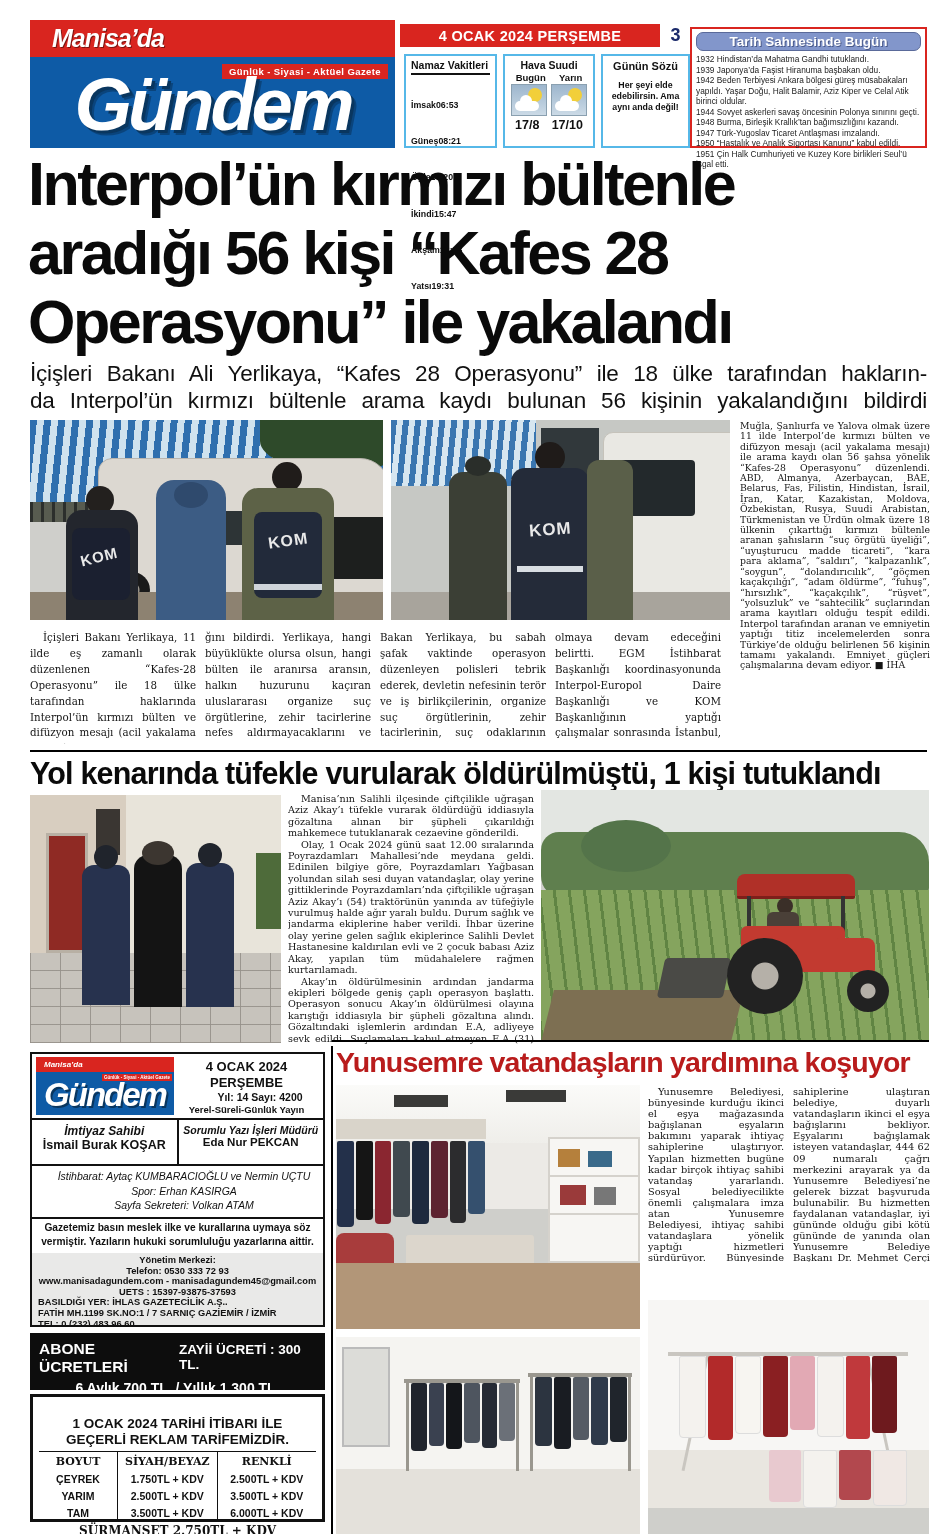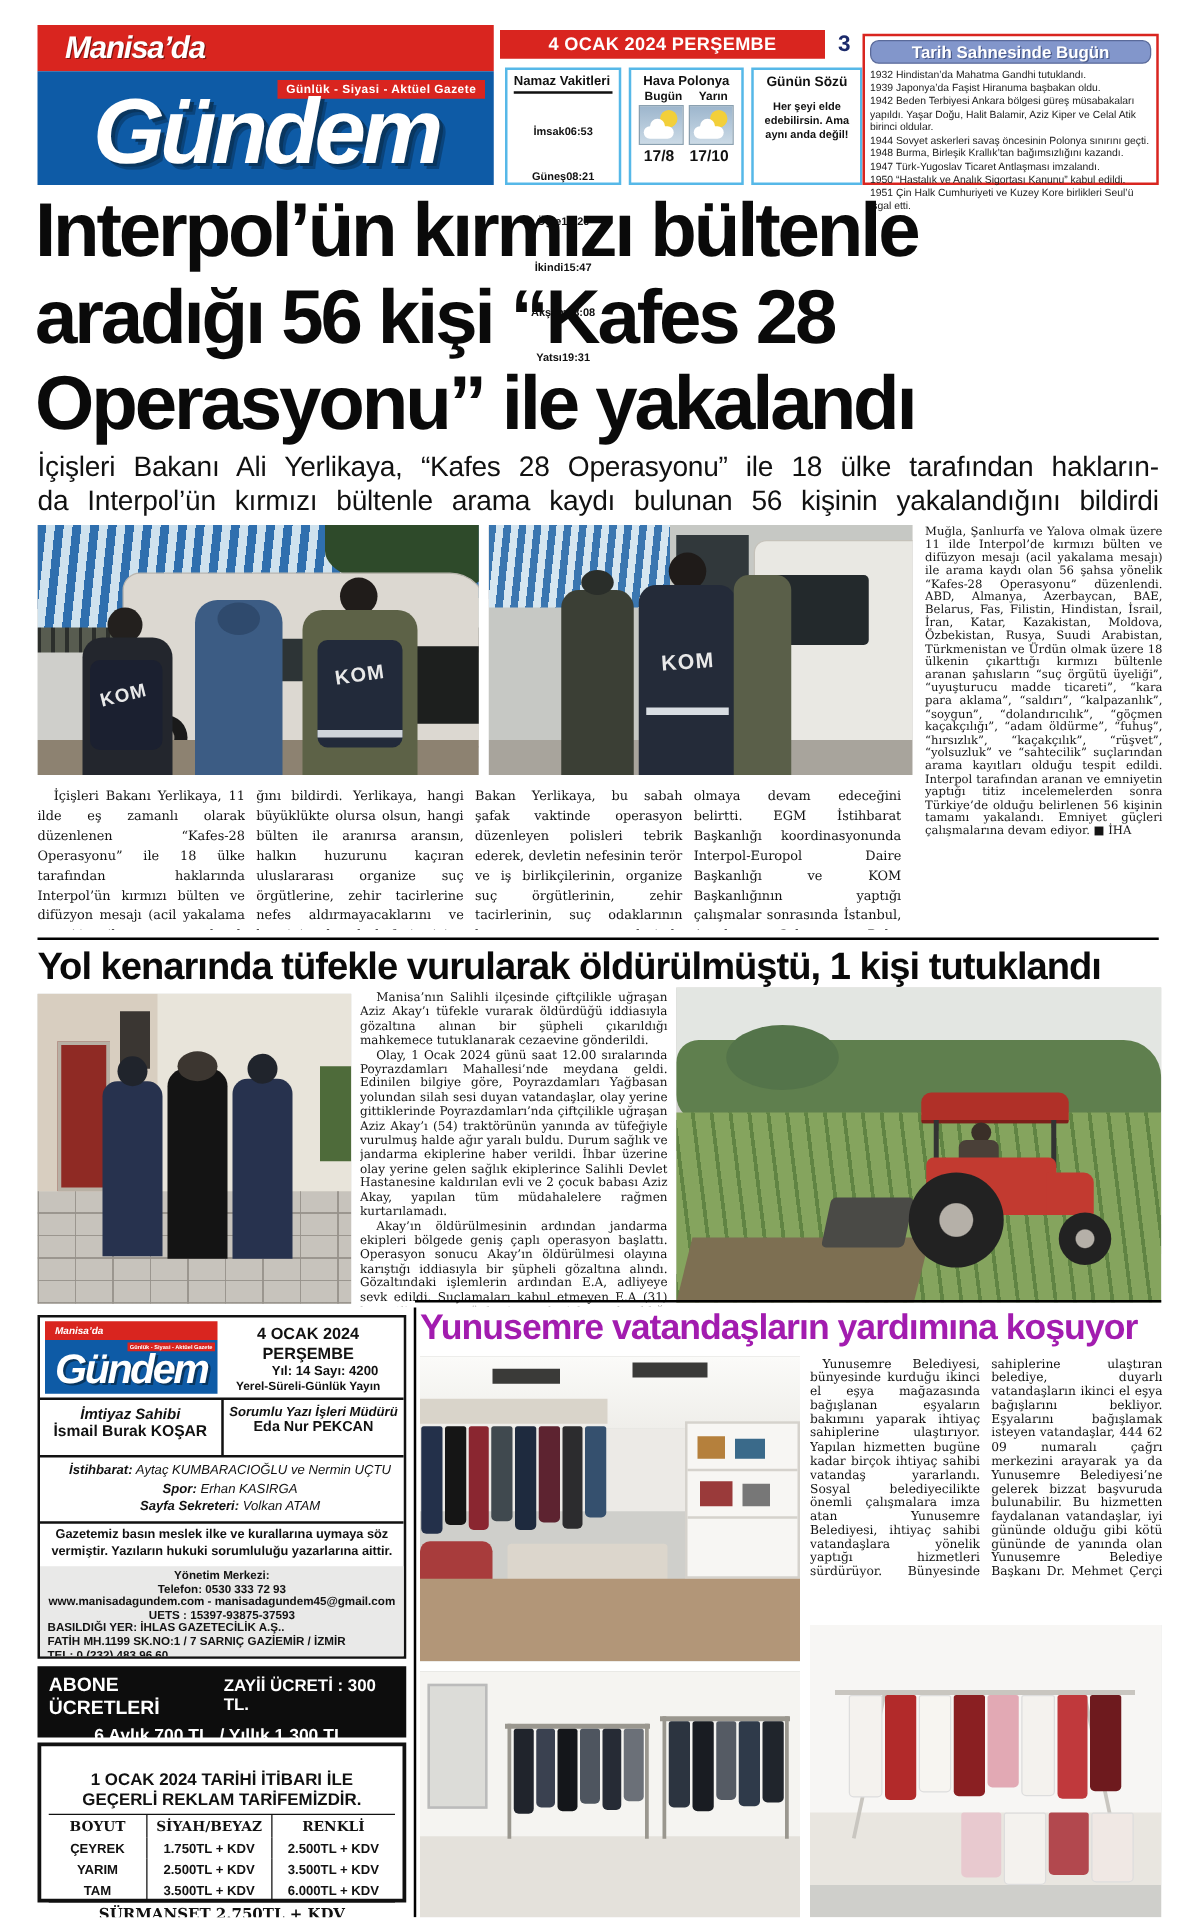--- a/index.html
+++ b/index.html
@@ -16,21 +16,21 @@
               font-size:74px;font-weight:800;font-style:italic;color:#fff;letter-spacing:-4px;
               text-shadow:3px 3px 0 #09365f,5px 5px 0 rgba(0,0,0,.25);}
   
   .datebar{left:400px;top:24px;width:260px;height:23px;background:#d9251f;display:flex;align-items:center;justify-content:center;}
   .datebar span{color:#fff;font-weight:800;font-size:14.5px;letter-spacing:.3px;}
   .pagenum{left:663px;top:24px;width:25px;height:23px;display:flex;align-items:center;justify-content:center;
            color:#1b2a6b;font-weight:800;font-size:18px;}
   .smallbox{border:2px solid #56b8e8;box-sizing:border-box;background:#fff;}
   .prayer{left:404px;top:54px;width:93px;height:94px;padding:3px 5px;}
   .pr-title{font-size:10.5px;font-weight:800;border-bottom:2px solid #111;padding-bottom:2px;margin-bottom:2px;white-space:nowrap;}
-  .pr-row{display:flex;justify-content:center;font-size:8.8px;font-weight:700;line-height:12.2px;margin-top:24px;}
+  .pr-row{display:flex;justify-content:flex-start;font-size:8.8px;font-weight:700;line-height:12.2px;margin-top:24px;}
   .wbox{left:503px;top:54px;width:92px;height:94px;padding:3px 4px;text-align:center;}
   .w-title{font-size:10.5px;font-weight:800;margin-bottom:1px;white-space:nowrap;}
   .w-labels{display:flex;justify-content:space-around;font-size:9.5px;font-weight:700;}
   .w-icons{display:flex;justify-content:space-around;margin-top:1px;}
   .wicon{position:relative;width:34px;height:30px;background:linear-gradient(#9db6cd,#cbdae6);border:1px solid #8aa0b0;}
   .wicon .sun{position:absolute;top:3px;right:4px;width:14px;height:14px;border-radius:50%;background:#f2cf3a;}
   .wicon .cloud{position:absolute;bottom:4px;left:3px;width:24px;height:10px;background:#fff;border-radius:7px;}
   .wicon .cloud:before{content:"";position:absolute;top:-6px;left:5px;width:12px;height:12px;border-radius:50%;background:#fff;}
   .w-temps{display:flex;justify-content:space-around;font-size:12.5px;font-weight:800;margin-top:2px;}
   .qbox{left:601px;top:54px;width:89px;height:94px;padding:4px 3px;text-align:center;}
@@ -49,21 +49,21 @@
   .serifcol{position:absolute;font-family:"DejaVu Serif",serif;text-align:justify;overflow:hidden;color:#141414;}
   .sidecol{left:740px;top:421px;width:190px;height:322px;font-size:9.3px;line-height:10.4px;}
   .lcol{top:630px;height:114px;width:166px;font-size:10.3px;line-height:15.9px;}
   .c1{left:30px;text-indent:13px;}.c2{left:205px;}.c3{left:380px;}.c4{left:555px;}
   .rule{background:#000;}
   
   .s2-head{left:30px;top:756px;width:897px;font-size:30.5px;font-weight:800;letter-spacing:-.8px;white-space:nowrap;color:#0a0a0a;}
   .s2-text{left:288px;top:793px;width:246px;height:252px;font-size:9.6px;line-height:11.4px;}
   .s2-text p{margin:0;text-indent:13px;}
   
-  .s3-head{left:336px;top:1046px;width:593px;font-size:28.5px;font-weight:800;letter-spacing:-.8px;white-space:nowrap;color:#a21caf;}
+  .s3-head{left:336px;top:1046px;width:593px;font-size:28.5px;font-weight:800;letter-spacing:-.8px;white-space:nowrap;color:#b91c1c;}
   .s3col{top:1086px;height:176px;font-size:9.8px;line-height:11.1px;}
   .s3a{left:648px;width:136px;text-indent:10px;}
   .s3b{left:793px;width:137px;}
   
   .impbox{left:30px;top:1052px;width:295px;height:275px;border:2.5px solid #111;box-sizing:border-box;overflow:hidden;}
   .imp-logo-row{display:flex;height:64px;padding:3px 4px;box-sizing:border-box;}
   .mini-mast{width:138px;height:58px;flex:none;}
   .mini-red{height:15px;background:#d9251f;color:#fff;font-size:8px;font-weight:800;font-style:italic;padding-left:8px;line-height:15px;}
   .mini-blue{height:43px;background:#0e5ba6;position:relative;}
   .mini-tag{position:absolute;top:2px;right:2px;background:#d9251f;color:#fff;font-size:4.5px;font-weight:700;padding:1px 2px;}
@@ -76,21 +76,21 @@
   .imp-pub{font-size:9.5px;font-weight:600;}
   .imp-hr{height:2px;background:#111;}
   .imp-own-row{display:flex;height:44px;}
   .imp-own{flex:1;text-align:center;padding-top:4px;}
   .imp-own + .imp-own{border-left:2px solid #111;}
   .own-label{font-size:12px;font-style:italic;font-weight:600;}
   .own-name{font-size:12.5px;font-weight:800;}
   .own-label.sm{font-size:10.5px;}.own-name.sm{font-size:11.5px;}
   .imp-staff{height:48px;text-align:center;padding-top:3px;font-style:italic;}
   .imp-staff div{font-size:10.5px;line-height:14.5px;}
-  .imp-staff b{font-weight:700;margin-left:13px;}
+  .imp-staff b{font-weight:400;margin-left:13px;}
   .imp-pledge{height:30px;text-align:center;font-size:10.2px;font-weight:800;line-height:13.5px;padding:2px 8px;}
   .imp-mgmt{background:#e9e9e8;height:84px;padding:2px 6px;box-sizing:border-box;text-align:center;}
   .imp-mgmt div{font-size:9.3px;font-weight:700;line-height:10.6px;}
   .imp-mgmt .lft{text-align:left;}
   .imp-mgmt b{font-weight:900;}
   .abone{left:30px;top:1333px;width:295px;height:57px;background:#0d0d0d;color:#fff;box-sizing:border-box;padding:7px 9px 0;}
   .ab-row1{display:flex;justify-content:space-between;align-items:baseline;}
   .ab-t1{font-size:15.5px;font-weight:800;}
   .ab-t2{font-size:13.5px;font-weight:700;}
   .ab-row2{text-align:center;font-size:14px;font-weight:600;margin-top:4px;}
@@ -233,21 +233,21 @@
         <span>Akşam</span>
         <span>18:08</span>
       </div>
     <div class="pr-row">
         <span>Yatsı</span>
         <span>19:31</span>
       </div>
   </div>
 
   <div class="abs smallbox wbox">
-    <div class="w-title">Hava Polonya</div>
+    <div class="w-title">Hava Suudi</div>
     <div class="w-labels">
       <span>Bugün</span>
       <span>Yarın</span>
     </div>
     <div class="w-icons">
       <span class="wicon">
           <i class="sun"></i>
           <i class="cloud"></i>
         </span>
       <span class="wicon">

